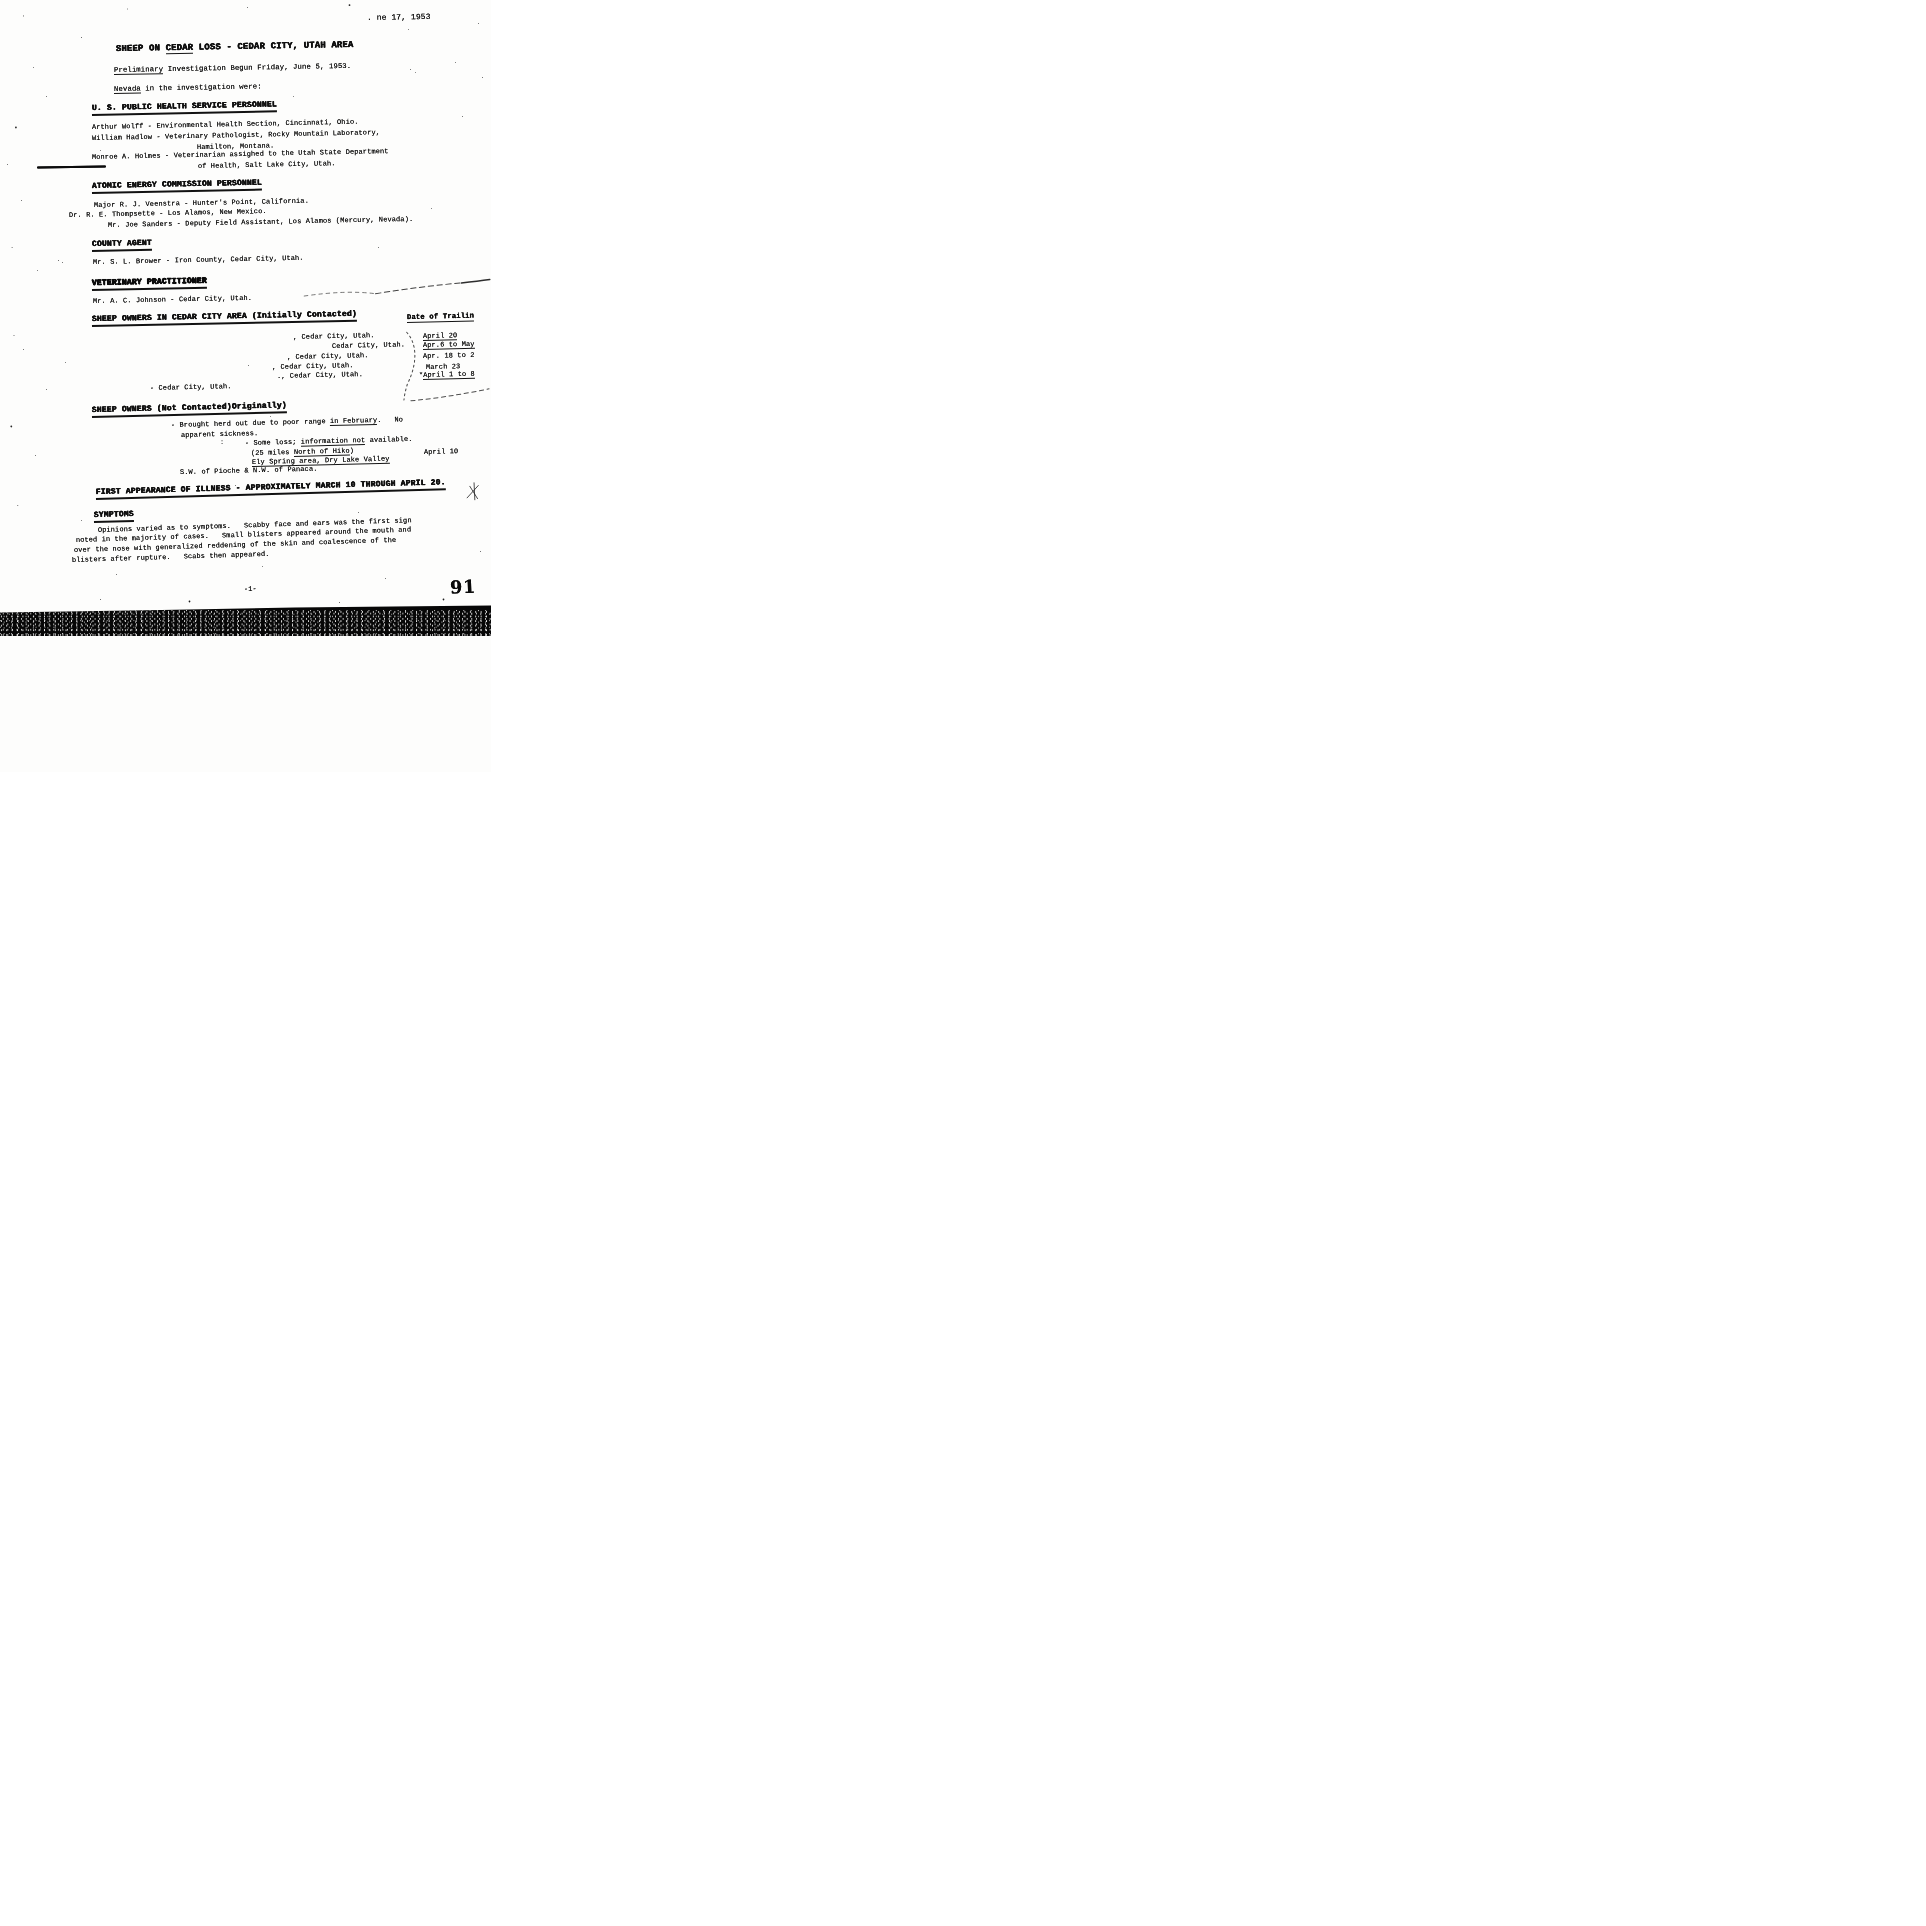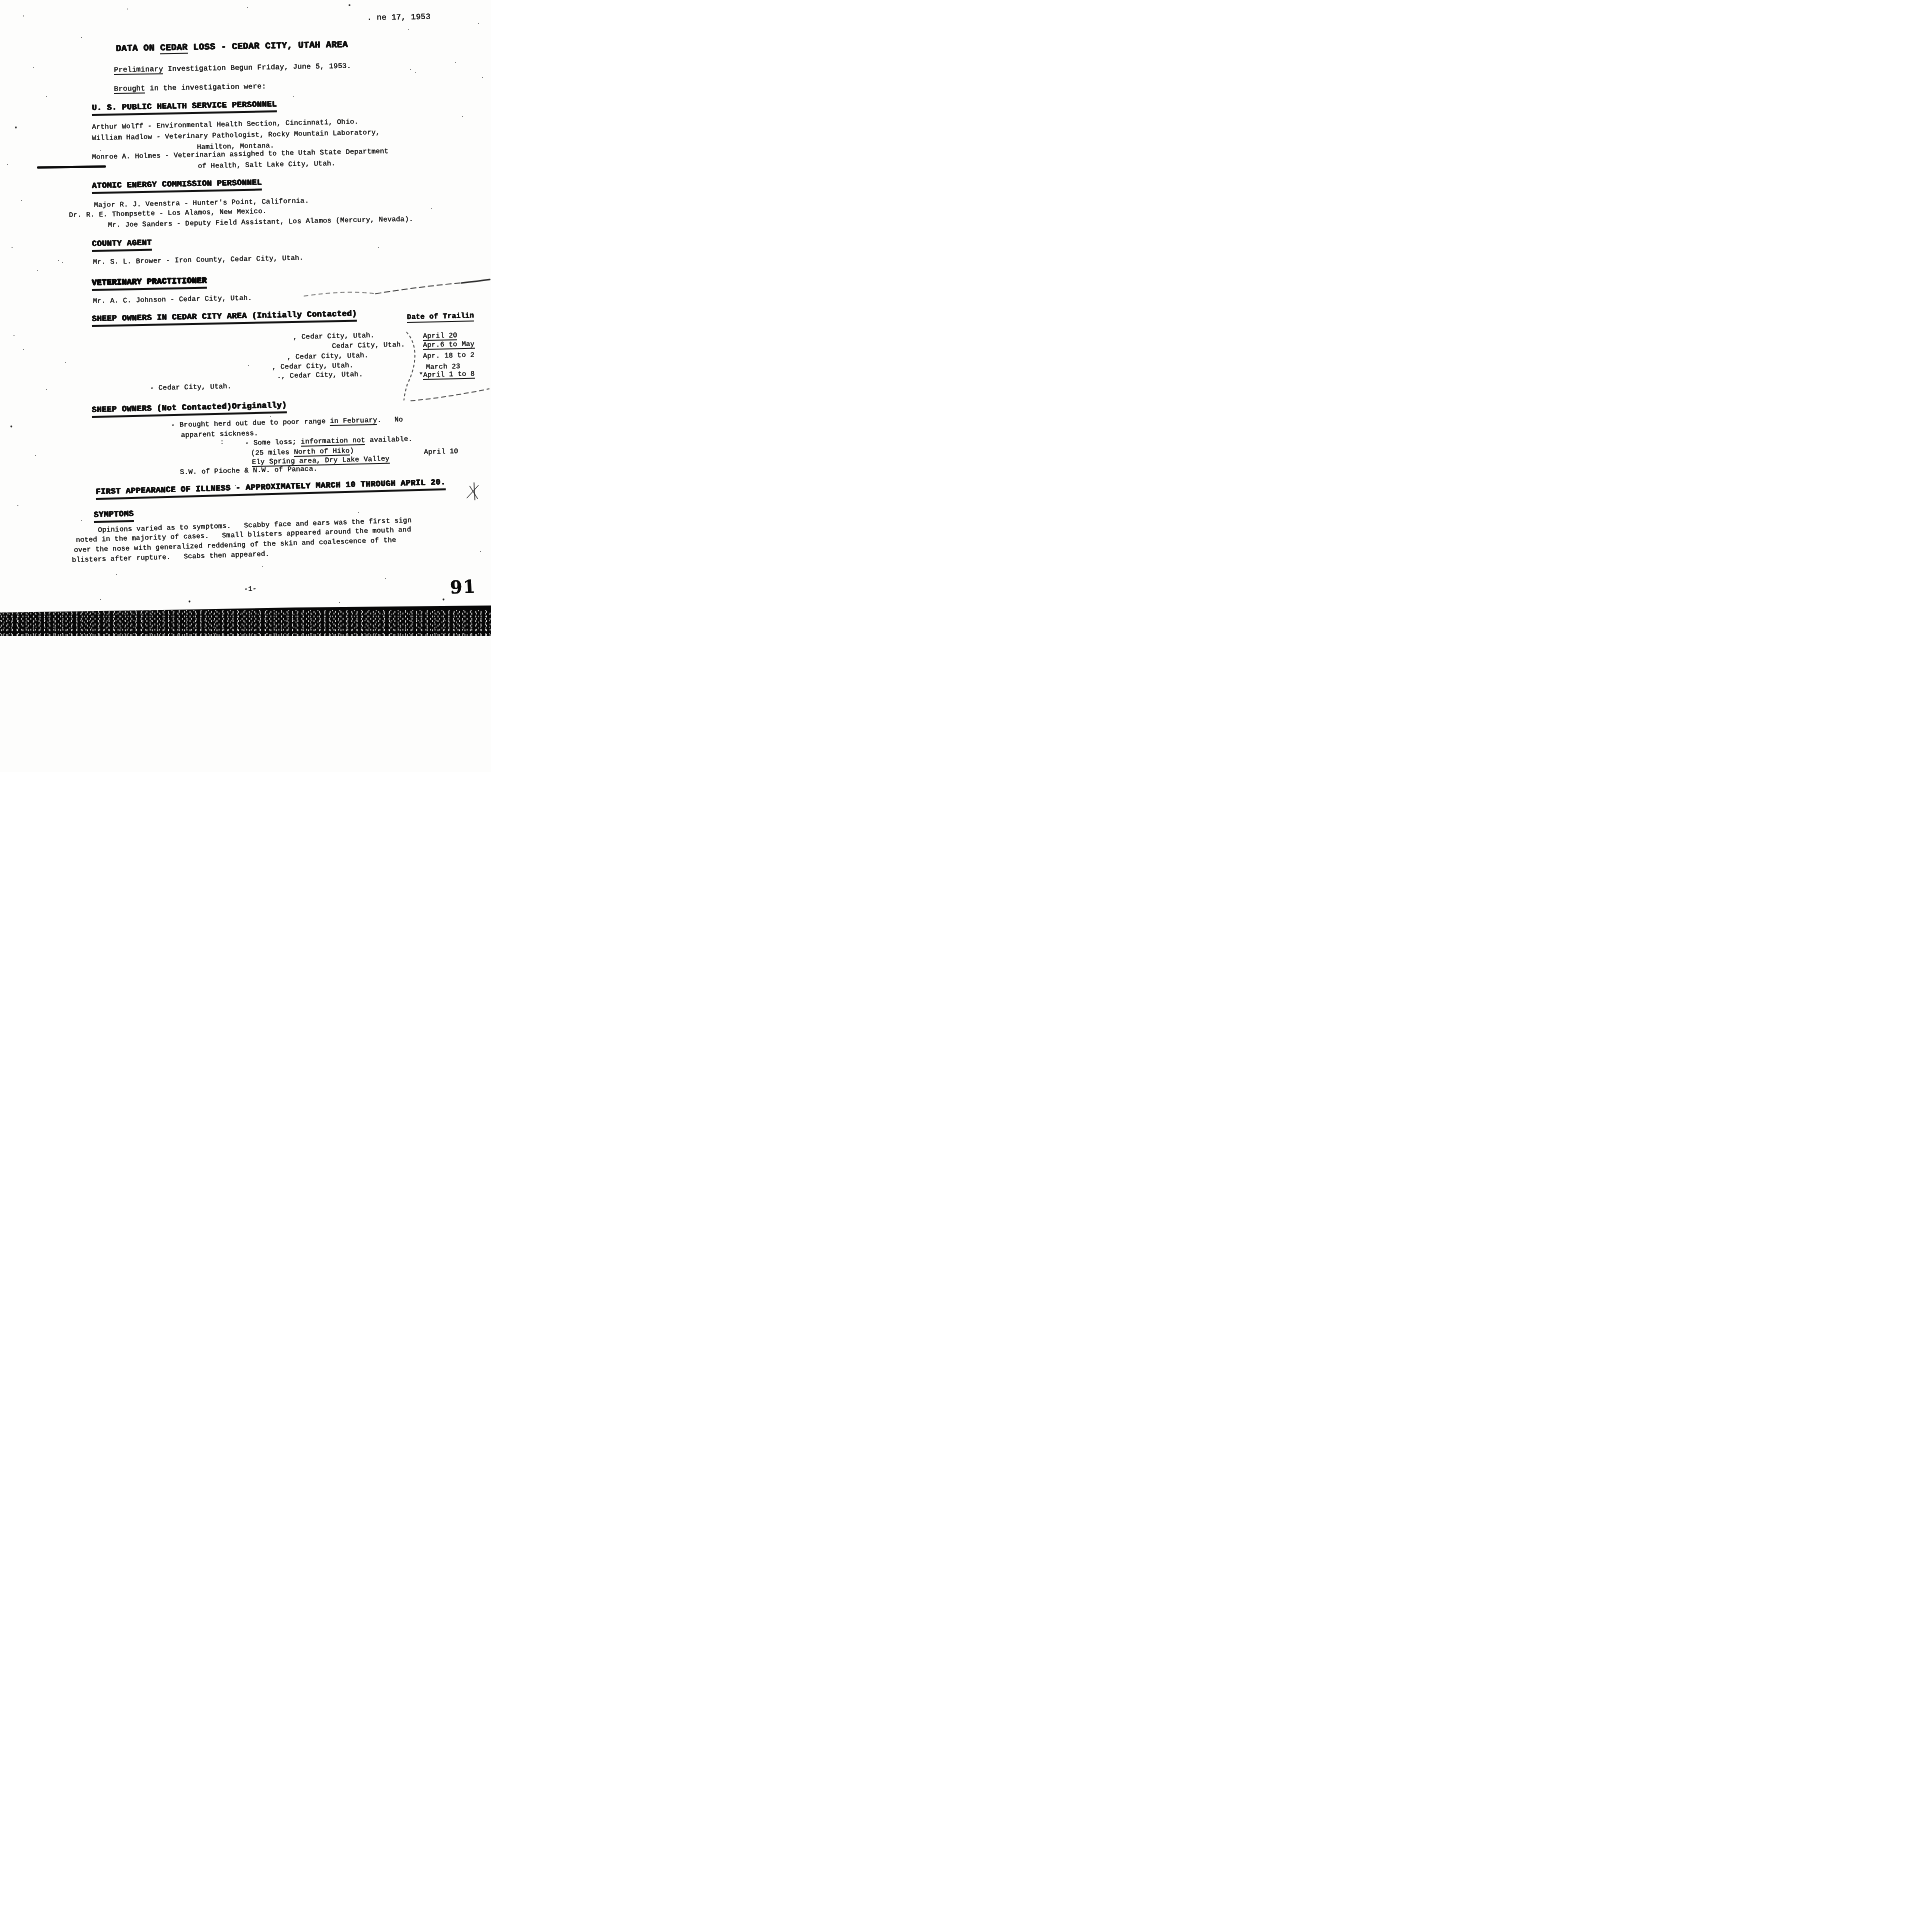--- a/index.html
+++ b/index.html
@@ -83,25 +83,25 @@
   }
   .pencil{ position:absolute; left:0; top:0; pointer-events:none; }
 </style>
 </head>
 <body>
 
 <div class="page">
 
   <div class="tl" style="left:367px;top:14px;font-size:8px;--r:-1deg">. ne 17, 1953</div>
 
-  <div class="tl t" style="left:116px;top:45px;--r:-1deg"><span>DATA ON </span><span class="u">CEDAR</span><span> LOSS - CEDAR CITY, UTAH AREA</span></div>
+  <div class="tl t" style="left:116px;top:45px;--r:-1deg"><span>SHEEP ON </span><span class="u">CEDAR</span><span> LOSS - CEDAR CITY, UTAH AREA</span></div>
 
   <div class="tl" style="left:114px;top:66px;font-size:7.3px;--r:-1deg"><span class="u">Preliminary</span><span> Investigation Begun Friday, June 5, 1953.</span></div>
 
-  <div class="tl" style="left:114px;top:85px;font-size:7.3px;--r:-1deg"><span class="u">Brought</span><span> in the investigation were:</span></div>
+  <div class="tl" style="left:114px;top:85px;font-size:7.3px;--r:-1deg"><span class="u">Nevada</span><span> in the investigation were:</span></div>
 
   <div class="tl h" style="left:92px;top:104px"><span class="hu">U. S. PUBLIC HEALTH SERVICE PERSONNEL</span></div>
   <div class="tl" style="left:92px;top:124px">Arthur Wolff - Environmental Health Section, Cincinnati, Ohio.</div>
   <div class="tl" style="left:92px;top:135px">William Hadlow - Veterinary Pathologist, Rocky Mountain Laboratory,</div>
   <div class="tl" style="left:197px;top:144px">Hamilton, Montana.</div>
   <div class="tl" style="left:92px;top:154px">Monroe A. Holmes - Veterinarian assighed to the Utah State Department</div>
   <div class="tl" style="left:198px;top:163px">of Health, Salt Lake City, Utah.</div>
   <div class="margin-line"></div>
 
   <div class="tl h" style="left:92px;top:182px"><span class="hu">ATOMIC ENERGY COMMISSION PERSONNEL</span></div>

